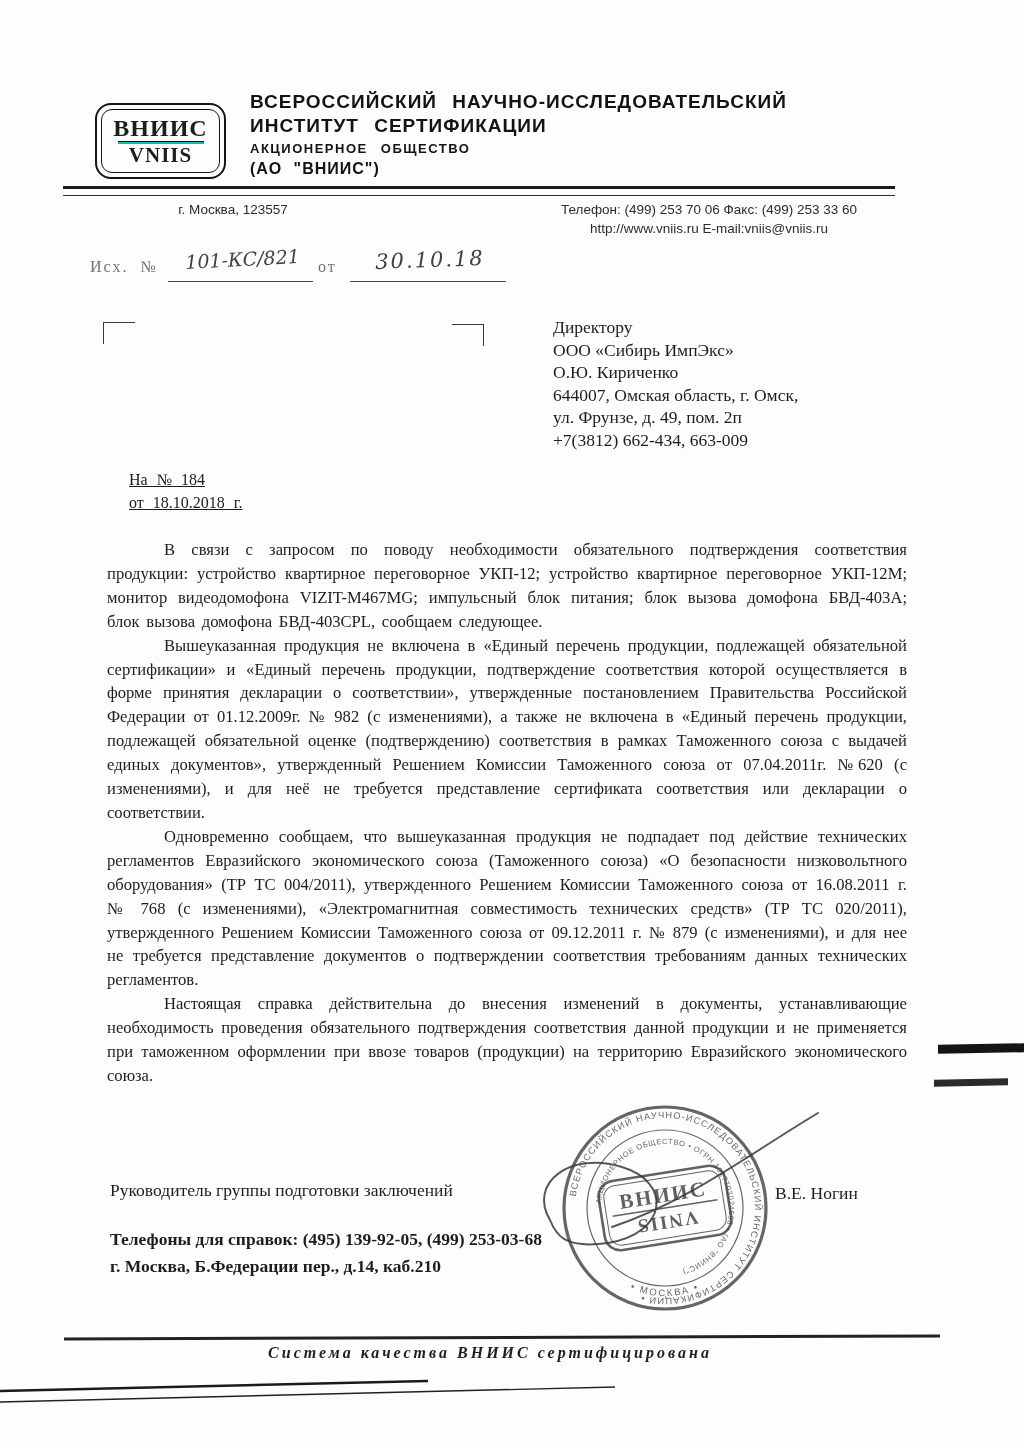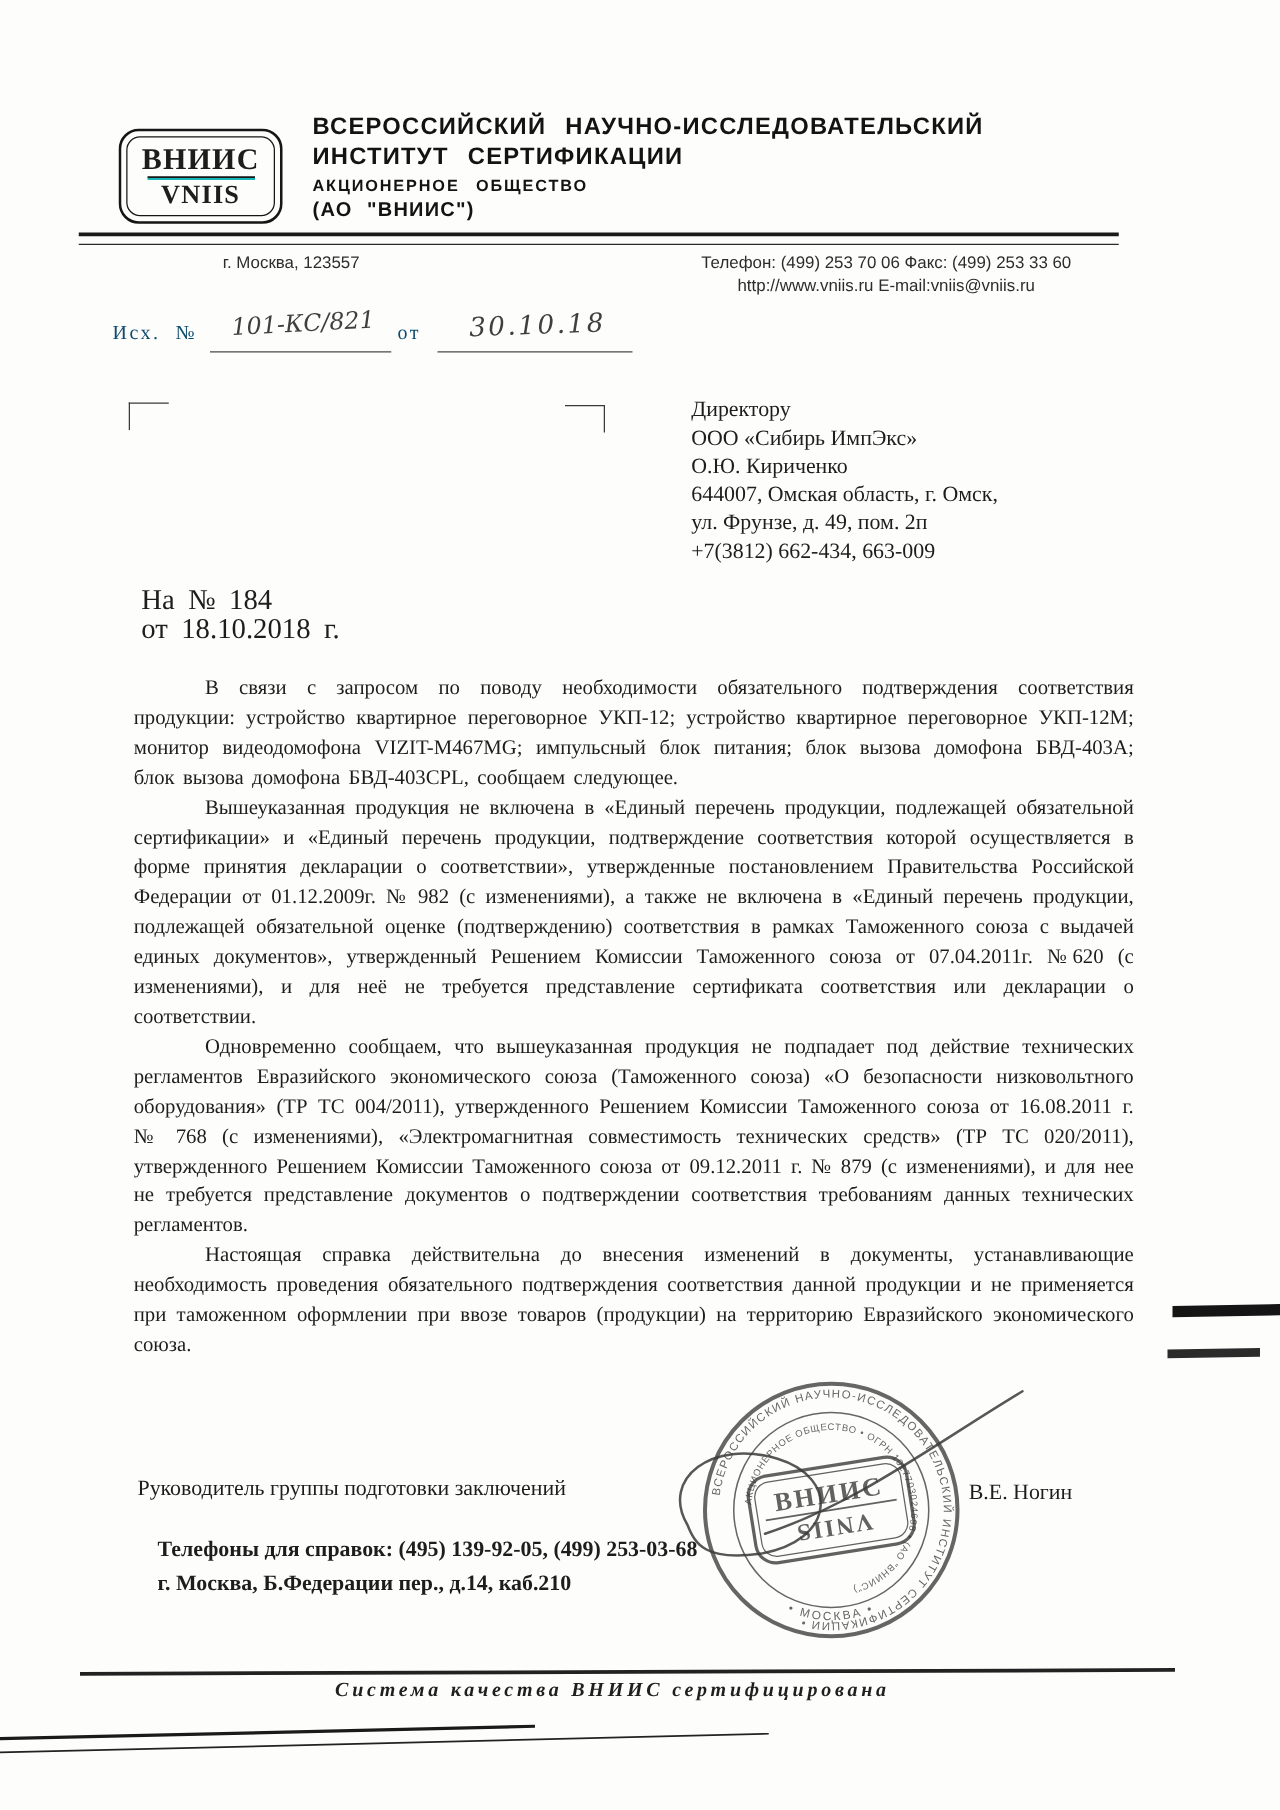--- a/index.html
+++ b/index.html
@@ -23,47 +23,47 @@
   .hdr-l4{font-weight:700;font-size:16px;letter-spacing:1px;word-spacing:6px;line-height:21px;}
 
   .hdr-rule{left:63px;top:186px;width:832px;height:6px;border-top:3px solid #1a1a1a;border-bottom:1.5px solid #2a2a2a;}
 
   
   .contact{font-family:"Liberation Sans",sans-serif;font-size:13.5px;color:#2c2c2c;line-height:19px;}
   .contact-left{left:68px;top:200px;width:330px;text-align:center;}
   .contact-right{left:520px;top:200px;width:378px;text-align:center;}
 
   
-  .out-line{left:90px;top:258px;width:430px;font-size:16px;letter-spacing:2px;word-spacing:6px;color:#0c4a6e;}
+  .out-line{left:90px;top:258px;width:430px;font-size:16px;letter-spacing:2px;word-spacing:6px;color:#737373;}
   .hand{font-family:"DejaVu Serif",serif;font-style:italic;color:#3f3f3f;}
   .out-num{left:170px;top:248px;width:145px;text-align:center;font-size:19px;transform:rotate(-3deg);}
   .out-date{left:360px;top:248px;width:140px;text-align:center;font-size:21px;transform:rotate(-2deg);letter-spacing:2px;}
   .u1{left:168px;top:281px;width:145px;border-bottom:1.5px solid #4a4a4a;}
   .u2{left:350px;top:281px;width:156px;border-bottom:1.5px solid #4a4a4a;}
 
   
   .corner-l{left:103px;top:322px;width:31px;height:21px;border-top:1.5px solid #3a3a3a;border-left:1.5px solid #3a3a3a;}
   .corner-r{left:452px;top:324px;width:31px;height:21px;border-top:1.5px solid #3a3a3a;border-right:1.5px solid #3a3a3a;}
 
   
   .recipient{left:553px;top:316px;width:360px;font-size:17.5px;}
   .rline{line-height:22.6px;}
 
   
-  .refblock{left:113px;top:468px;font-size:23px;line-height:23px;word-spacing:5px;}
+  .refblock{left:129px;top:468px;font-size:16px;line-height:23px;word-spacing:5px;text-decoration:underline;}
 
   
   .body-text{left:107px;top:538px;width:800px;font-size:16.6px;line-height:23.9px;text-align:justify;word-spacing:2.5px;}
   .bp{margin:0;text-indent:57px;}
   .bp b{font-weight:400;}
 
   
   .sig-title{left:110px;top:1180px;font-size:17.5px;}
   .sig-name{left:775px;top:1183px;font-size:17.5px;}
-  .phones{left:110px;top:1226px;width:620px;font-size:17.5px;font-weight:700;line-height:27px;margin-left:16px;}
+  .phones{left:110px;top:1226px;width:620px;font-size:17.5px;font-weight:700;line-height:27px;}
 
   
   .stamp{left:515px;top:1058px;width:300px;height:300px;}
   .sig-overlay{left:500px;top:1085px;width:340px;height:190px;}
 
   
   .footer-rule{left:64px;top:1336px;width:876px;height:2.5px;background:#222;transform:rotate(-0.2deg);}
   .footer-text{left:160px;top:1344px;width:660px;text-align:center;font-style:italic;font-weight:600;
                font-size:16px;letter-spacing:3px;color:#1f1f1f;}
   .scan-lines{left:0;top:1374px;width:640px;height:40px;}

